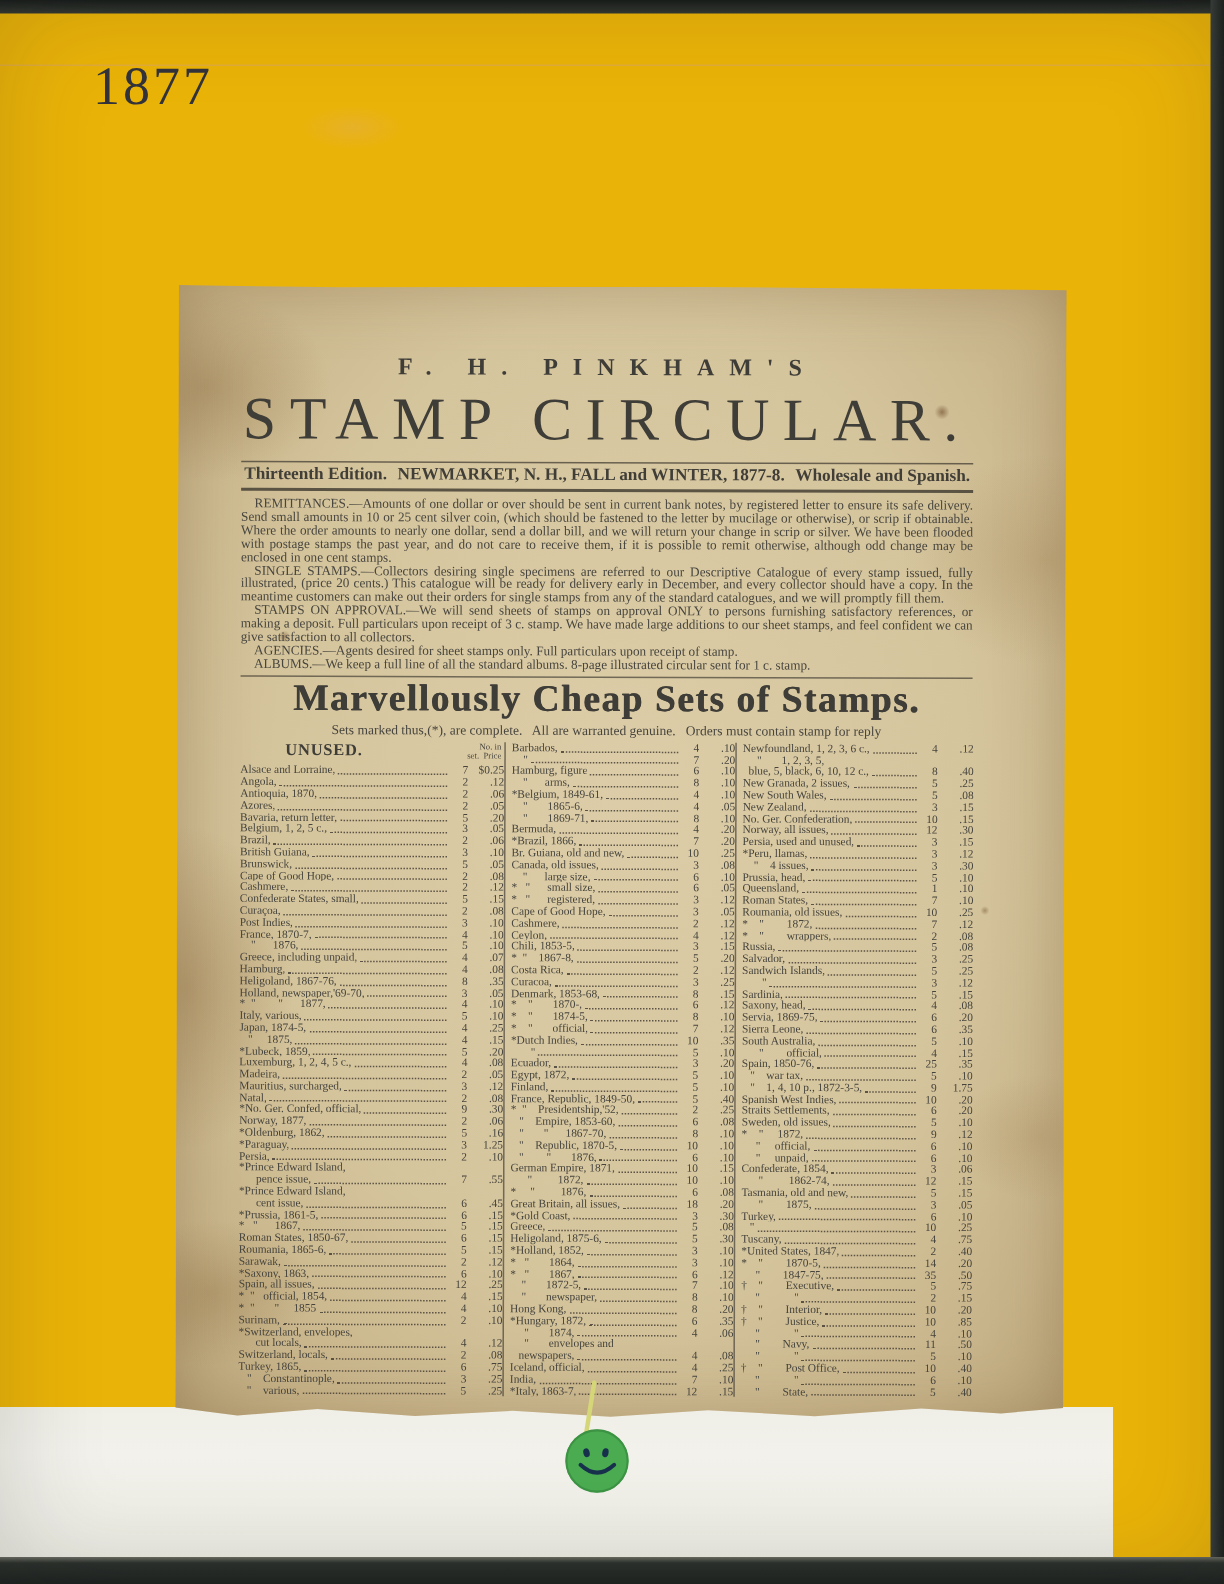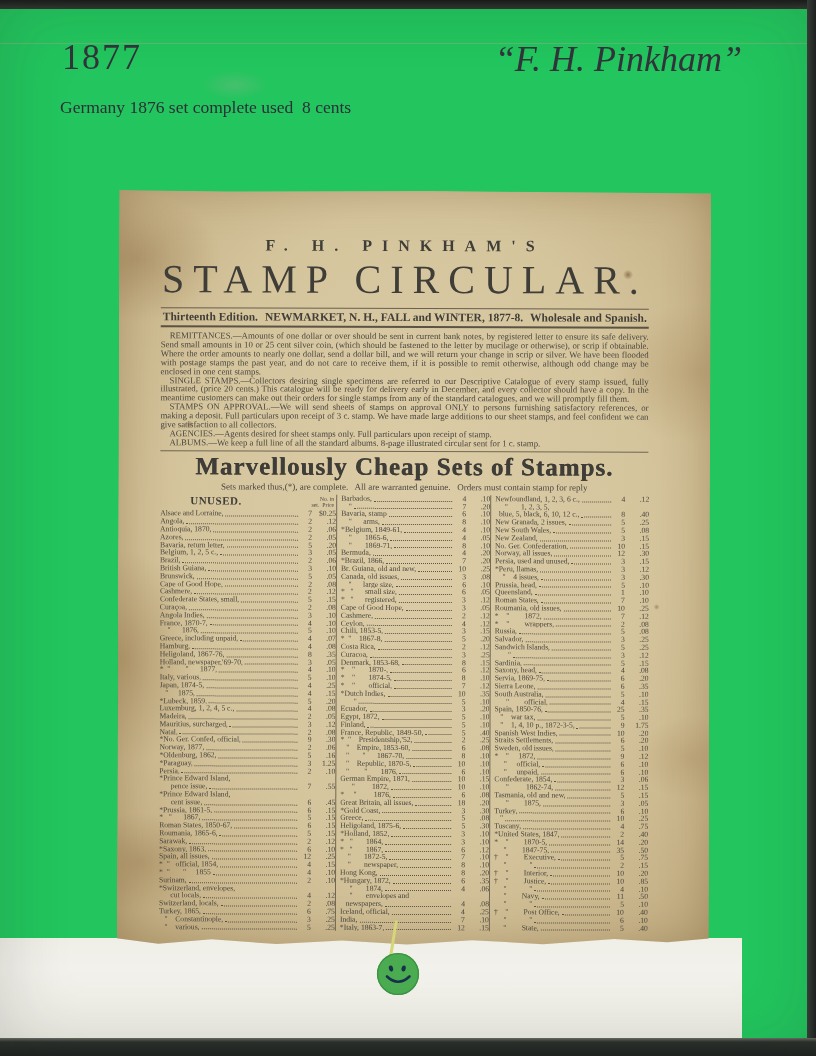--- a/index.html
+++ b/index.html
@@ -1,16 +1,16 @@
 <!DOCTYPE html>
 <html><head>
 <meta charset="utf-8">
 <style>
   html,body{margin:0;padding:0;background:#111;}
-  .page{position:relative;width:816px;height:1056px;background:#22c55e;overflow:hidden;
+  .page{position:relative;width:816px;height:1056px;background:#eab308;overflow:hidden;
         font-family:"Liberation Serif",serif;}
   .page::after{content:"";position:absolute;inset:0;pointer-events:none;
         box-shadow:inset 0 0 70px rgba(40,40,35,.18);}
   .edge-top{position:absolute;left:0;top:0;width:816px;height:9px;
         background:linear-gradient(#181c1a,#343832);}
   .edge-right{position:absolute;right:0;top:0;width:9px;height:1056px;
         background:linear-gradient(90deg,#3a3f3c,#1c201e);}
   .edge-bottom{position:absolute;left:0;top:1038px;width:816px;height:18px;
         background:linear-gradient(#6a6d63 0,#2b302c 4px,#1d2220 100%);}
   .pink-line{position:absolute;left:0;top:43px;width:807px;height:1px;
@@ -82,23 +82,21 @@
       background:#d5d678;transform:rotate(9deg);border-radius:2px;}
 </style>
 </head>
 <body>
 
 <div class="page">
   <div class="pink-line"></div>
   <div class="smudge"></div>
 
   <div class="year">1877</div>
-  <div class="owner">“F. H. Pinkham”</div>
   <div class="notes">
-    <div>Germany 1876 set complete used  8 cents</div>
   </div>
 
   <div class="white-sheet"></div>
 
   <div class="doc">
     <div class="doc-content">
       <div class="m-top">F. H. PINKHAM'S</div>
       <div class="m-main">STAMP CIRCULAR.</div>
       <div class="rule-thin"></div>
       <div class="edition-row">
@@ -131,21 +129,21 @@
               <div class="prow"><span class="nm">Azores,</span><span class="ld"></span><span class="st">2</span><span class="pr">.05</span></div>
               <div class="prow"><span class="nm">Bavaria, return letter,</span><span class="ld"></span><span class="st">5</span><span class="pr">.20</span></div>
               <div class="prow"><span class="nm">Belgium, 1, 2, 5 c.,</span><span class="ld"></span><span class="st">3</span><span class="pr">.05</span></div>
               <div class="prow"><span class="nm">Brazil,</span><span class="ld"></span><span class="st">2</span><span class="pr">.06</span></div>
               <div class="prow"><span class="nm">British Guiana,</span><span class="ld"></span><span class="st">3</span><span class="pr">.10</span></div>
               <div class="prow"><span class="nm">Brunswick,</span><span class="ld"></span><span class="st">5</span><span class="pr">.05</span></div>
               <div class="prow"><span class="nm">Cape of Good Hope,</span><span class="ld"></span><span class="st">2</span><span class="pr">.08</span></div>
               <div class="prow"><span class="nm">Cashmere,</span><span class="ld"></span><span class="st">2</span><span class="pr">.12</span></div>
               <div class="prow"><span class="nm">Confederate States, small,</span><span class="ld"></span><span class="st">5</span><span class="pr">.15</span></div>
               <div class="prow"><span class="nm">Curaçoa,</span><span class="ld"></span><span class="st">2</span><span class="pr">.08</span></div>
-              <div class="prow"><span class="nm">Angola Indies,</span><span class="ld"></span><span class="st">3</span><span class="pr">.10</span></div>
+              <div class="prow"><span class="nm">Post Indies,</span><span class="ld"></span><span class="st">3</span><span class="pr">.10</span></div>
               <div class="prow"><span class="nm">France, 1870-7,</span><span class="ld"></span><span class="st">4</span><span class="pr">.10</span></div>
               <div class="prow"><span class="nm">    "      1876,</span><span class="ld"></span><span class="st">5</span><span class="pr">.10</span></div>
               <div class="prow"><span class="nm">Greece, including unpaid,</span><span class="ld"></span><span class="st">4</span><span class="pr">.07</span></div>
               <div class="prow"><span class="nm">Hamburg,</span><span class="ld"></span><span class="st">4</span><span class="pr">.08</span></div>
               <div class="prow"><span class="nm">Heligoland, 1867-76,</span><span class="ld"></span><span class="st">8</span><span class="pr">.35</span></div>
               <div class="prow"><span class="nm">Holland, newspaper,'69-70,</span><span class="ld"></span><span class="st">3</span><span class="pr">.05</span></div>
               <div class="prow"><span class="nm">*  "        "      1877,</span><span class="ld"></span><span class="st">4</span><span class="pr">.10</span></div>
               <div class="prow"><span class="nm">Italy, various,</span><span class="ld"></span><span class="st">5</span><span class="pr">.10</span></div>
               <div class="prow"><span class="nm">Japan, 1874-5,</span><span class="ld"></span><span class="st">4</span><span class="pr">.25</span></div>
               <div class="prow"><span class="nm">   "     1875,</span><span class="ld"></span><span class="st">4</span><span class="pr">.15</span></div>
@@ -178,21 +176,21 @@
               <div class="prow"><span class="nm">Switzerland, locals,</span><span class="ld"></span><span class="st">2</span><span class="pr">.08</span></div>
               <div class="prow"><span class="nm">Turkey, 1865,</span><span class="ld"></span><span class="st">6</span><span class="pr">.75</span></div>
               <div class="prow"><span class="nm">   "    Constantinople,</span><span class="ld"></span><span class="st">3</span><span class="pr">.25</span></div>
               <div class="prow"><span class="nm">   "    various,</span><span class="ld"></span><span class="st">5</span><span class="pr">.25</span></div>
             </div>
         </div>
         <div class="price-col c2">
           <div class="rows">
               <div class="prow"><span class="nm">Barbados,</span><span class="ld"></span><span class="st">4</span><span class="pr">.10</span></div>
               <div class="prow"><span class="nm">    "</span><span class="ld"></span><span class="st">7</span><span class="pr">.20</span></div>
-              <div class="prow"><span class="nm">Bavaria, stamp</span><span class="ld"></span><span class="st">6</span><span class="pr">.10</span></div>
+              <div class="prow"><span class="nm">Hamburg, figure</span><span class="ld"></span><span class="st">6</span><span class="pr">.10</span></div>
               <div class="prow"><span class="nm">    "      arms,</span><span class="ld"></span><span class="st">8</span><span class="pr">.10</span></div>
               <div class="prow"><span class="nm">*Belgium, 1849-61,</span><span class="ld"></span><span class="st">4</span><span class="pr">.10</span></div>
               <div class="prow"><span class="nm">    "       1865-6,</span><span class="ld"></span><span class="st">4</span><span class="pr">.05</span></div>
               <div class="prow"><span class="nm">    "       1869-71,</span><span class="ld"></span><span class="st">8</span><span class="pr">.10</span></div>
               <div class="prow"><span class="nm">Bermuda,</span><span class="ld"></span><span class="st">4</span><span class="pr">.20</span></div>
               <div class="prow"><span class="nm">*Brazil, 1866,</span><span class="ld"></span><span class="st">7</span><span class="pr">.20</span></div>
               <div class="prow"><span class="nm">Br. Guiana, old and new,</span><span class="ld"></span><span class="st">10</span><span class="pr">.25</span></div>
               <div class="prow"><span class="nm">Canada, old issues,</span><span class="ld"></span><span class="st">3</span><span class="pr">.08</span></div>
               <div class="prow"><span class="nm">    "      large size,</span><span class="ld"></span><span class="st">6</span><span class="pr">.10</span></div>
               <div class="prow"><span class="nm">*   "      small size,</span><span class="ld"></span><span class="st">6</span><span class="pr">.05</span></div>

